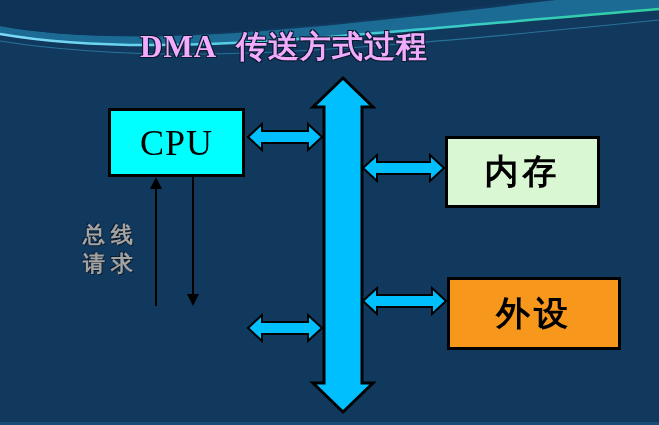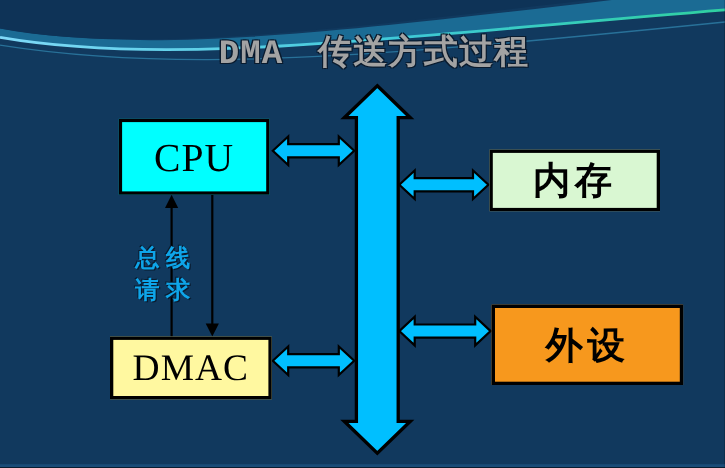--- a/index.html
+++ b/index.html
@@ -6,53 +6,51 @@
   .slide{
     position:relative;width:659px;height:425px;overflow:hidden;
     background:#11395E;
     font-family:"Liberation Sans","DejaVu Sans",sans-serif;
   }
   svg{position:absolute;left:0;top:0;}
   .layer{position:absolute;left:0;top:0;width:659px;height:425px;}
 
   .slide-title{
     position:absolute;left:140px;top:26px;width:400px;height:40px;
-    text-align:center;
-    font-family:Liberation Mono, monospace;
+    font-family:Liberation Serif, serif;
     font-size:31px;font-weight:bold;letter-spacing:1px;word-spacing:12px;
-    color:#a3a3a3;
+    color:#f0abfc;
     text-shadow:1px 1px 0 #0A1B2E,-1px -1px 0 #0A1B2E,1px -1px 0 #0A1B2E,-1px 1px 0 #0A1B2E;
     white-space:nowrap;
   }
 
   .node{
     position:absolute;box-sizing:border-box;border:3px solid #000;
     display:flex;align-items:center;justify-content:center;
     color:#000;
   }
   .node-latin{
     font-family:"Liberation Serif","DejaVu Serif",serif;
     font-size:36px;font-weight:normal;letter-spacing:1px;
   }
   .node-cjk{
     font-family:"Liberation Serif","DejaVu Serif",serif;
     font-size:34px;font-weight:bold;letter-spacing:4px;
   }
   .node-cpu{left:108px;top:108px;width:137px;height:69px;background:#00FFFF;}
   .node-dmac{left:100px;top:306px;width:147px;height:57px;background:#FFF8A0;font-size:34px;}
-  .node-memory{left:445px;top:136px;width:155px;height:56px;background:#D9F7D2;}
+  .node-memory{left:445px;top:136px;width:155px;height:72px;background:#D9F7D2;}
   .node-peripheral{left:447px;top:277px;width:174px;height:73px;background:#F7981D;}
 
   .edge-label{
     position:absolute;width:58px;top:220px;
     font-size:22px;font-weight:bold;line-height:29px;letter-spacing:6px;
-    color:#0ea5e9;word-break:break-all;
+    color:#a3a3a3;word-break:break-all;
     text-shadow:1px 1px 0 #0A1B2E,-1px -1px 0 #0A1B2E;
     font-family:"Liberation Serif","DejaVu Serif",serif;
-    margin-left:40px;
   }
   .edge-label-request{left:83px;}
   .edge-label-response{left:207px;}
 </style>
 </head>
 <body>
 
 <div class="slide">
 
   <svg class="layer" width="659" height="425" viewBox="0 0 659 425">
@@ -87,23 +85,20 @@
 
     <line x1="193" y1="177" x2="193" y2="297" stroke="#000" stroke-width="2"></line>
     <polygon points="193,306 187,294 199,294" fill="#000"></polygon>
   </svg>
 
   <div class="slide-title">DMA 传送方式过程</div>
 
   <div class="node node-latin node-cpu">
     <span>CPU</span>
   </div>
-  <div class="node node-latin node-dmac">
-    <span>DMAC</span>
-  </div>
   <div class="node node-cjk node-memory">
     <span>内存</span>
   </div>
   <div class="node node-cjk node-peripheral">
     <span>外设</span>
   </div>
 
   <div class="edge-label edge-label-request">总线请求</div>
 
 </div>

